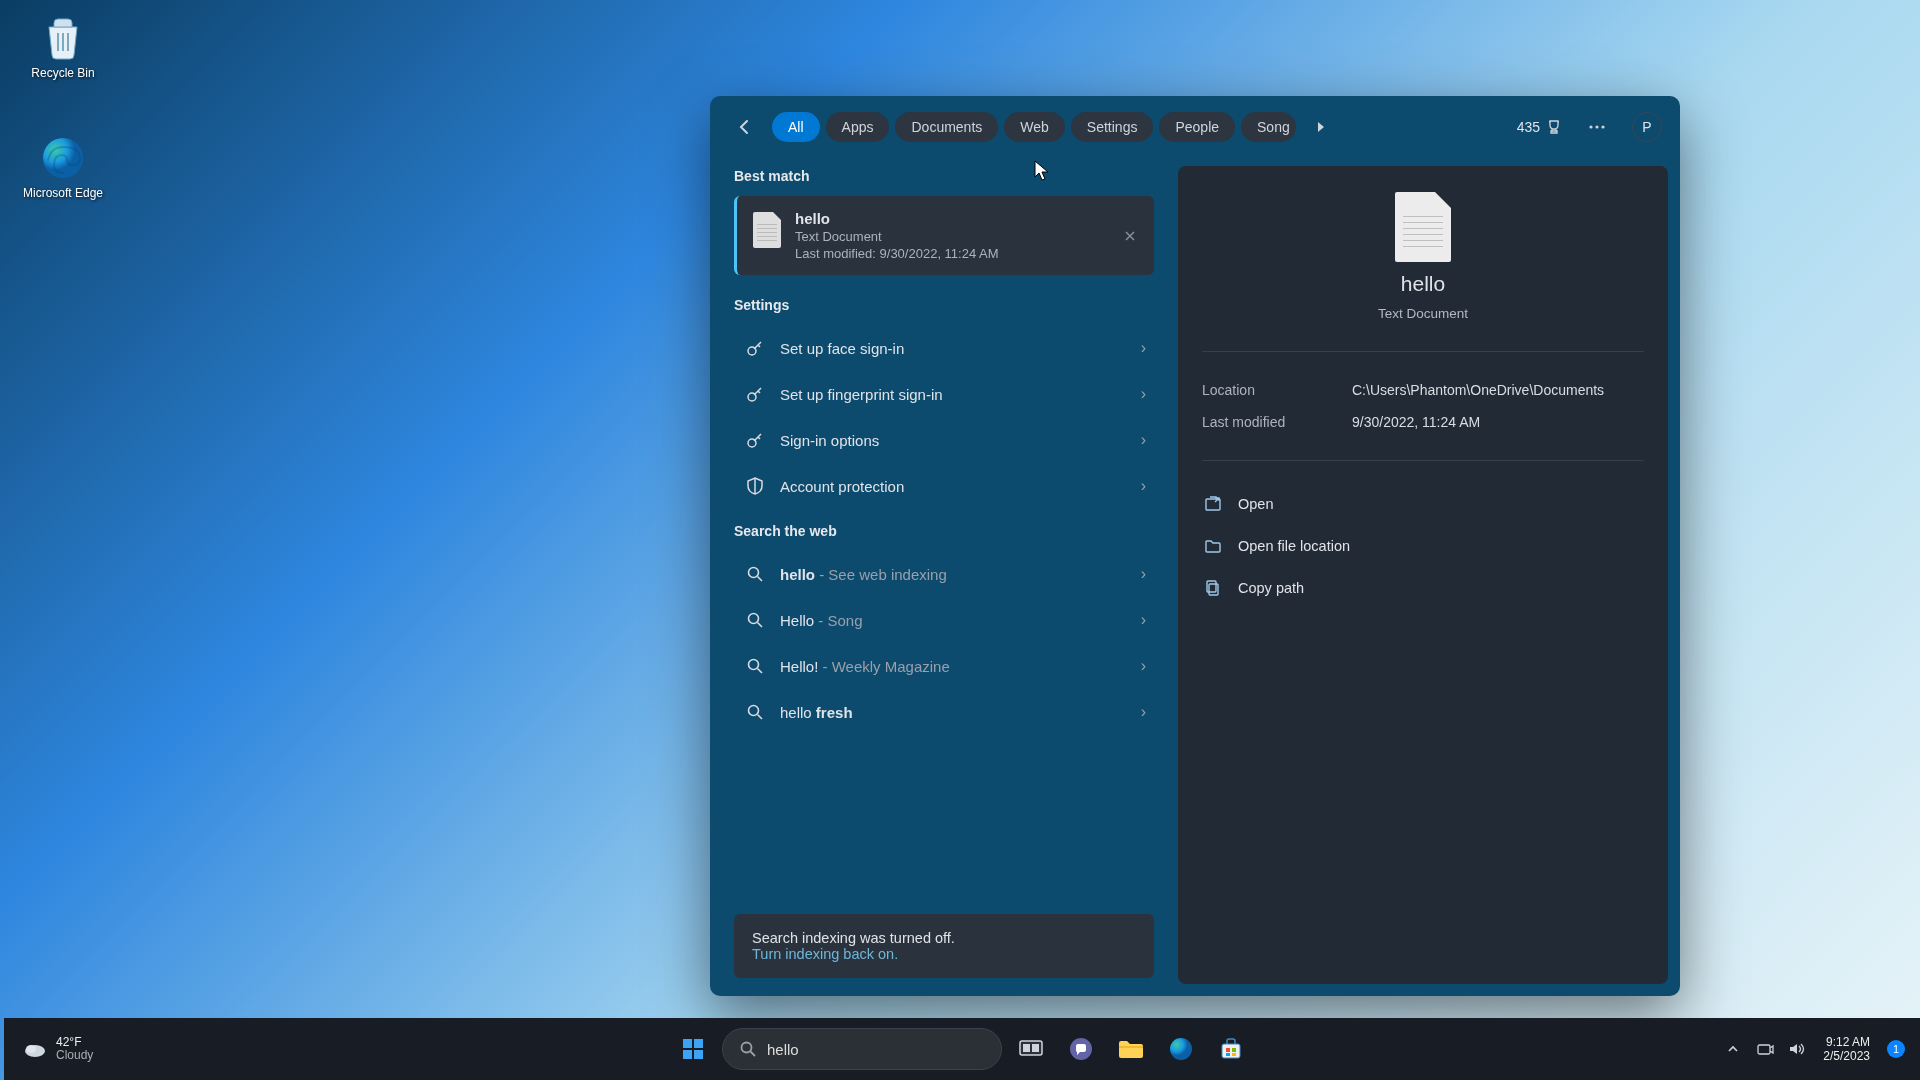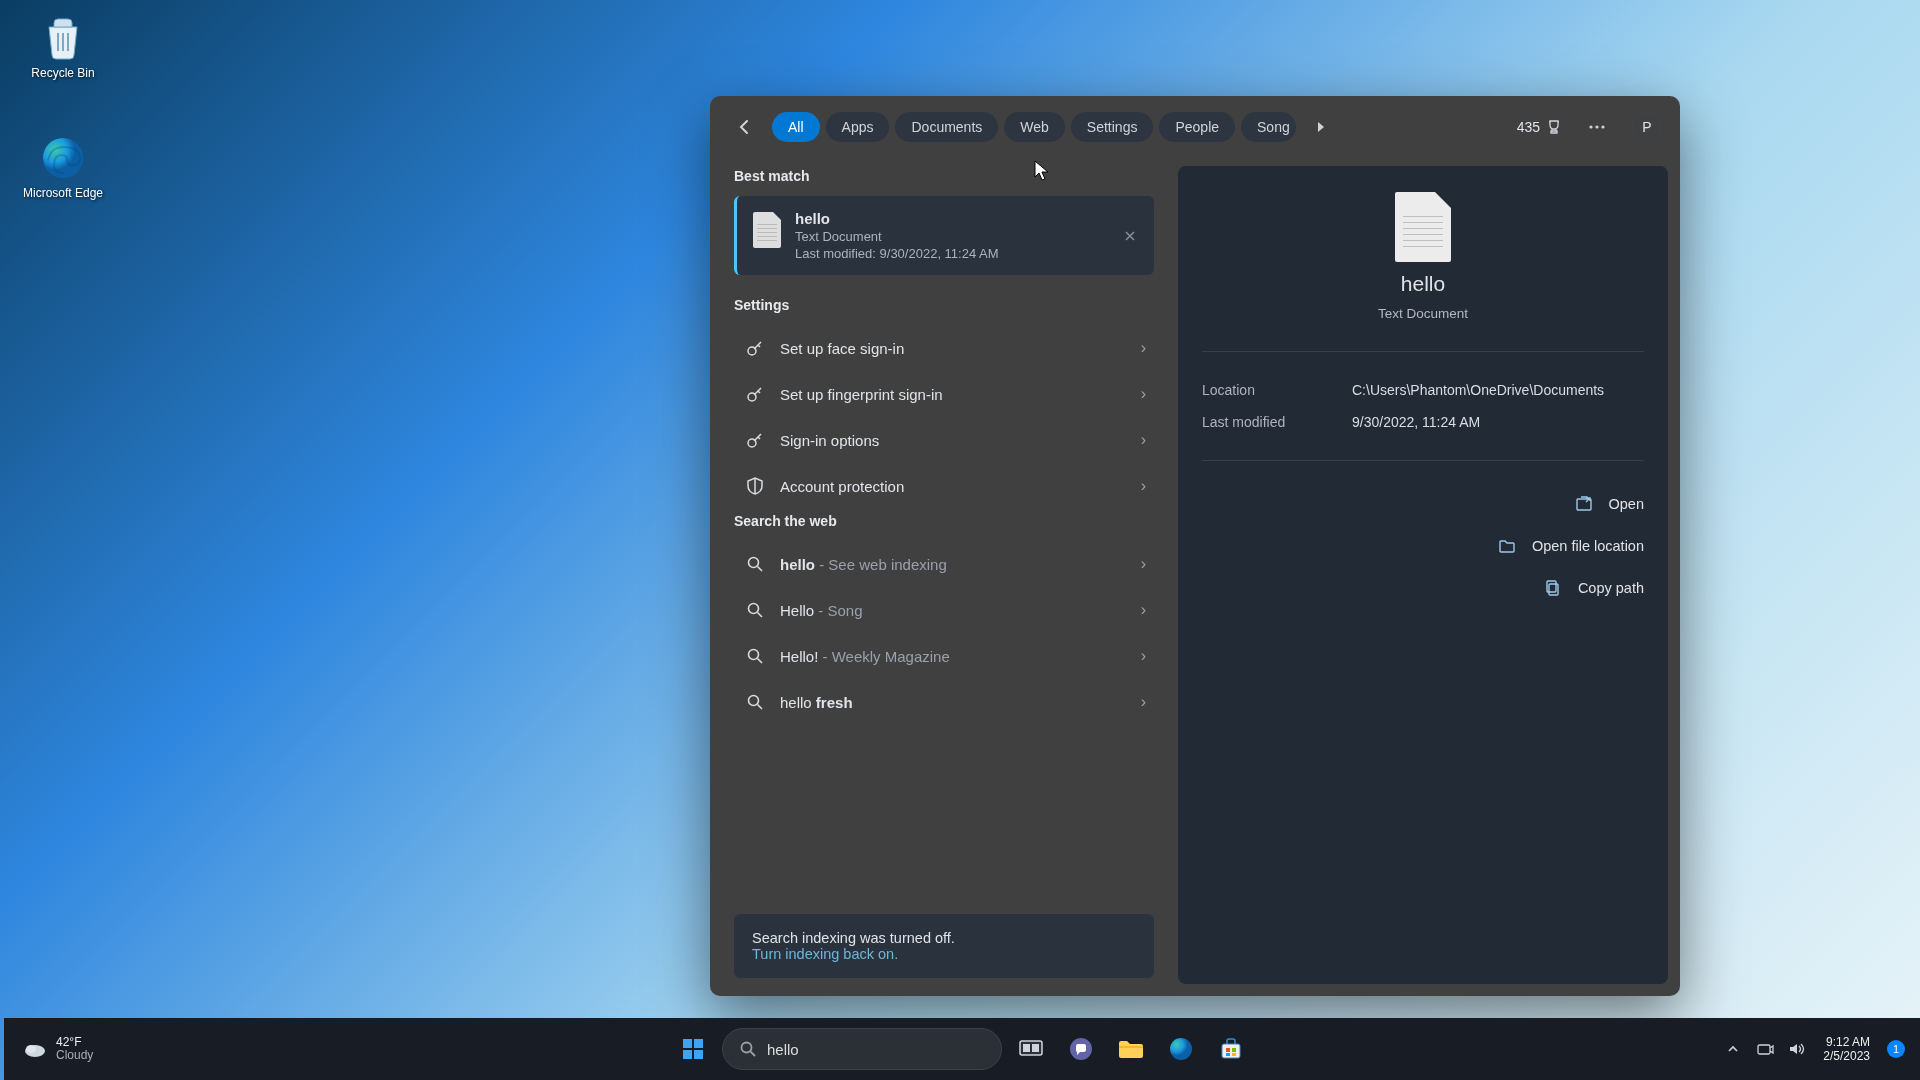--- a/index.html
+++ b/index.html
@@ -47,21 +47,21 @@
 .taskbar-right { margin-left:auto; display:flex; align-items:center; gap:4px; font-size:12px; }
 .tray-ico { width:28px; height:28px; display:flex; align-items:center; justify-content:center; cursor:pointer; border-radius:4px; }
 .clock { display:flex; flex-direction:column; align-items:flex-end; line-height:1.2; padding:0 8px; }
 .notif-dot { width:18px; height:18px; border-radius:50%; background:#0a84ff; color:white; font-size:11px; display:flex; align-items:center; justify-content:center; }
 
 
 .search-panel {
   position:absolute;
   left: 710px; top: 96px;
   width: 970px; height: 900px;
-  background:#404040;
+  background:#0c4a6e;
   border-radius:10px;
   box-shadow:0 20px 60px rgba(0,0,0,.5);
   display:flex; flex-direction:column;
   color:#e0e3e8;
   overflow:hidden;
 }
 .panel-header {
   display:flex; align-items:center; padding:14px 18px; gap:10px;
 }
 .back-btn { width:34px; height:34px; display:flex; align-items:center; justify-content:center; border-radius:50%; cursor:pointer; }
@@ -114,21 +114,21 @@
 .detail-ico-wrap { display:flex; flex-direction:column; align-items:center; gap:10px; margin-bottom:8px; }
 .big-doc { width:56px; height:70px; background:#ececec; border-radius:2px; position:relative; }
 .big-doc::before { content:''; position:absolute; top:0; right:0; border-style:solid; border-width:0 16px 16px 0; border-color:transparent #222a35 transparent transparent; }
 .big-doc::after { content:''; position:absolute; left:8px; right:8px; top:24px; height:34px; background:repeating-linear-gradient(#c0c0c0,#c0c0c0 1px,transparent 1px,transparent 6px); }
 .detail-title { font-size:21px; text-align:center; }
 .detail-sub { font-size:13.5px; color:#b3b8c1; text-align:center; }
 .detail-sep { border:none; border-top:1px solid #36404d; margin:22px 0; }
 .meta-row { display:flex; font-size:14px; padding:8px 0; }
 .meta-row .k { width:150px; color:#aeb3bd; }
 .meta-row .v { color:#d9dde3; }
-.action-row { display:flex; align-items:center; gap:14px; padding:10px 0; cursor:pointer; font-size:14.5px; border-radius:4px;justify-content:flex-end; }
+.action-row { display:flex; align-items:center; gap:14px; padding:10px 0; cursor:pointer; font-size:14.5px; border-radius:4px; }
 .action-row .a-ico { width:22px; height:22px; display:flex; align-items:center; justify-content:center; color:#9fc9e8; }
 
 
 .cursor { position:absolute; left:1034px; top:160px; pointer-events:none; }
 
 
 svg { display:block; }
 .bold { font-weight:600; }
 </style>
 </head>
@@ -257,21 +257,21 @@
         <div class="li-icon">
             <svg width="20" height="20" viewBox="0 0 20 20">
               <path d="M10 2 L17 5 V10 Q17 16 10 18 Q3 16 3 10 V5 Z" stroke="#d8dbe0" stroke-width="1.5" fill="none"></path>
               <path d="M10 2 V18" stroke="#d8dbe0" stroke-width="1.5"></path>
             </svg>
           </div>
         <span class="li-label">Account protection</span>
         <span class="li-chevron">›</span>
       </div>
 
-      <div class="section-title" style="margin-top:4px;">Search the web</div>
+      <div class="section-title" style="margin-top:14px;">Search the web</div>
 
       <div class="list-item">
         <div class="li-icon">
             <svg width="18" height="18" viewBox="0 0 18 18">
               <circle cx="7.5" cy="7.5" r="5" stroke="#d8dbe0" stroke-width="1.6" fill="none"></circle>
               <path d="M11.5 11.5 L16 16" stroke="#d8dbe0" stroke-width="1.6"></path>
             </svg>
           </div>
         <span class="li-label"><span class="bold">hello</span><span class="dim"> - See web indexing</span></span>
         <span class="li-chevron">›</span>

